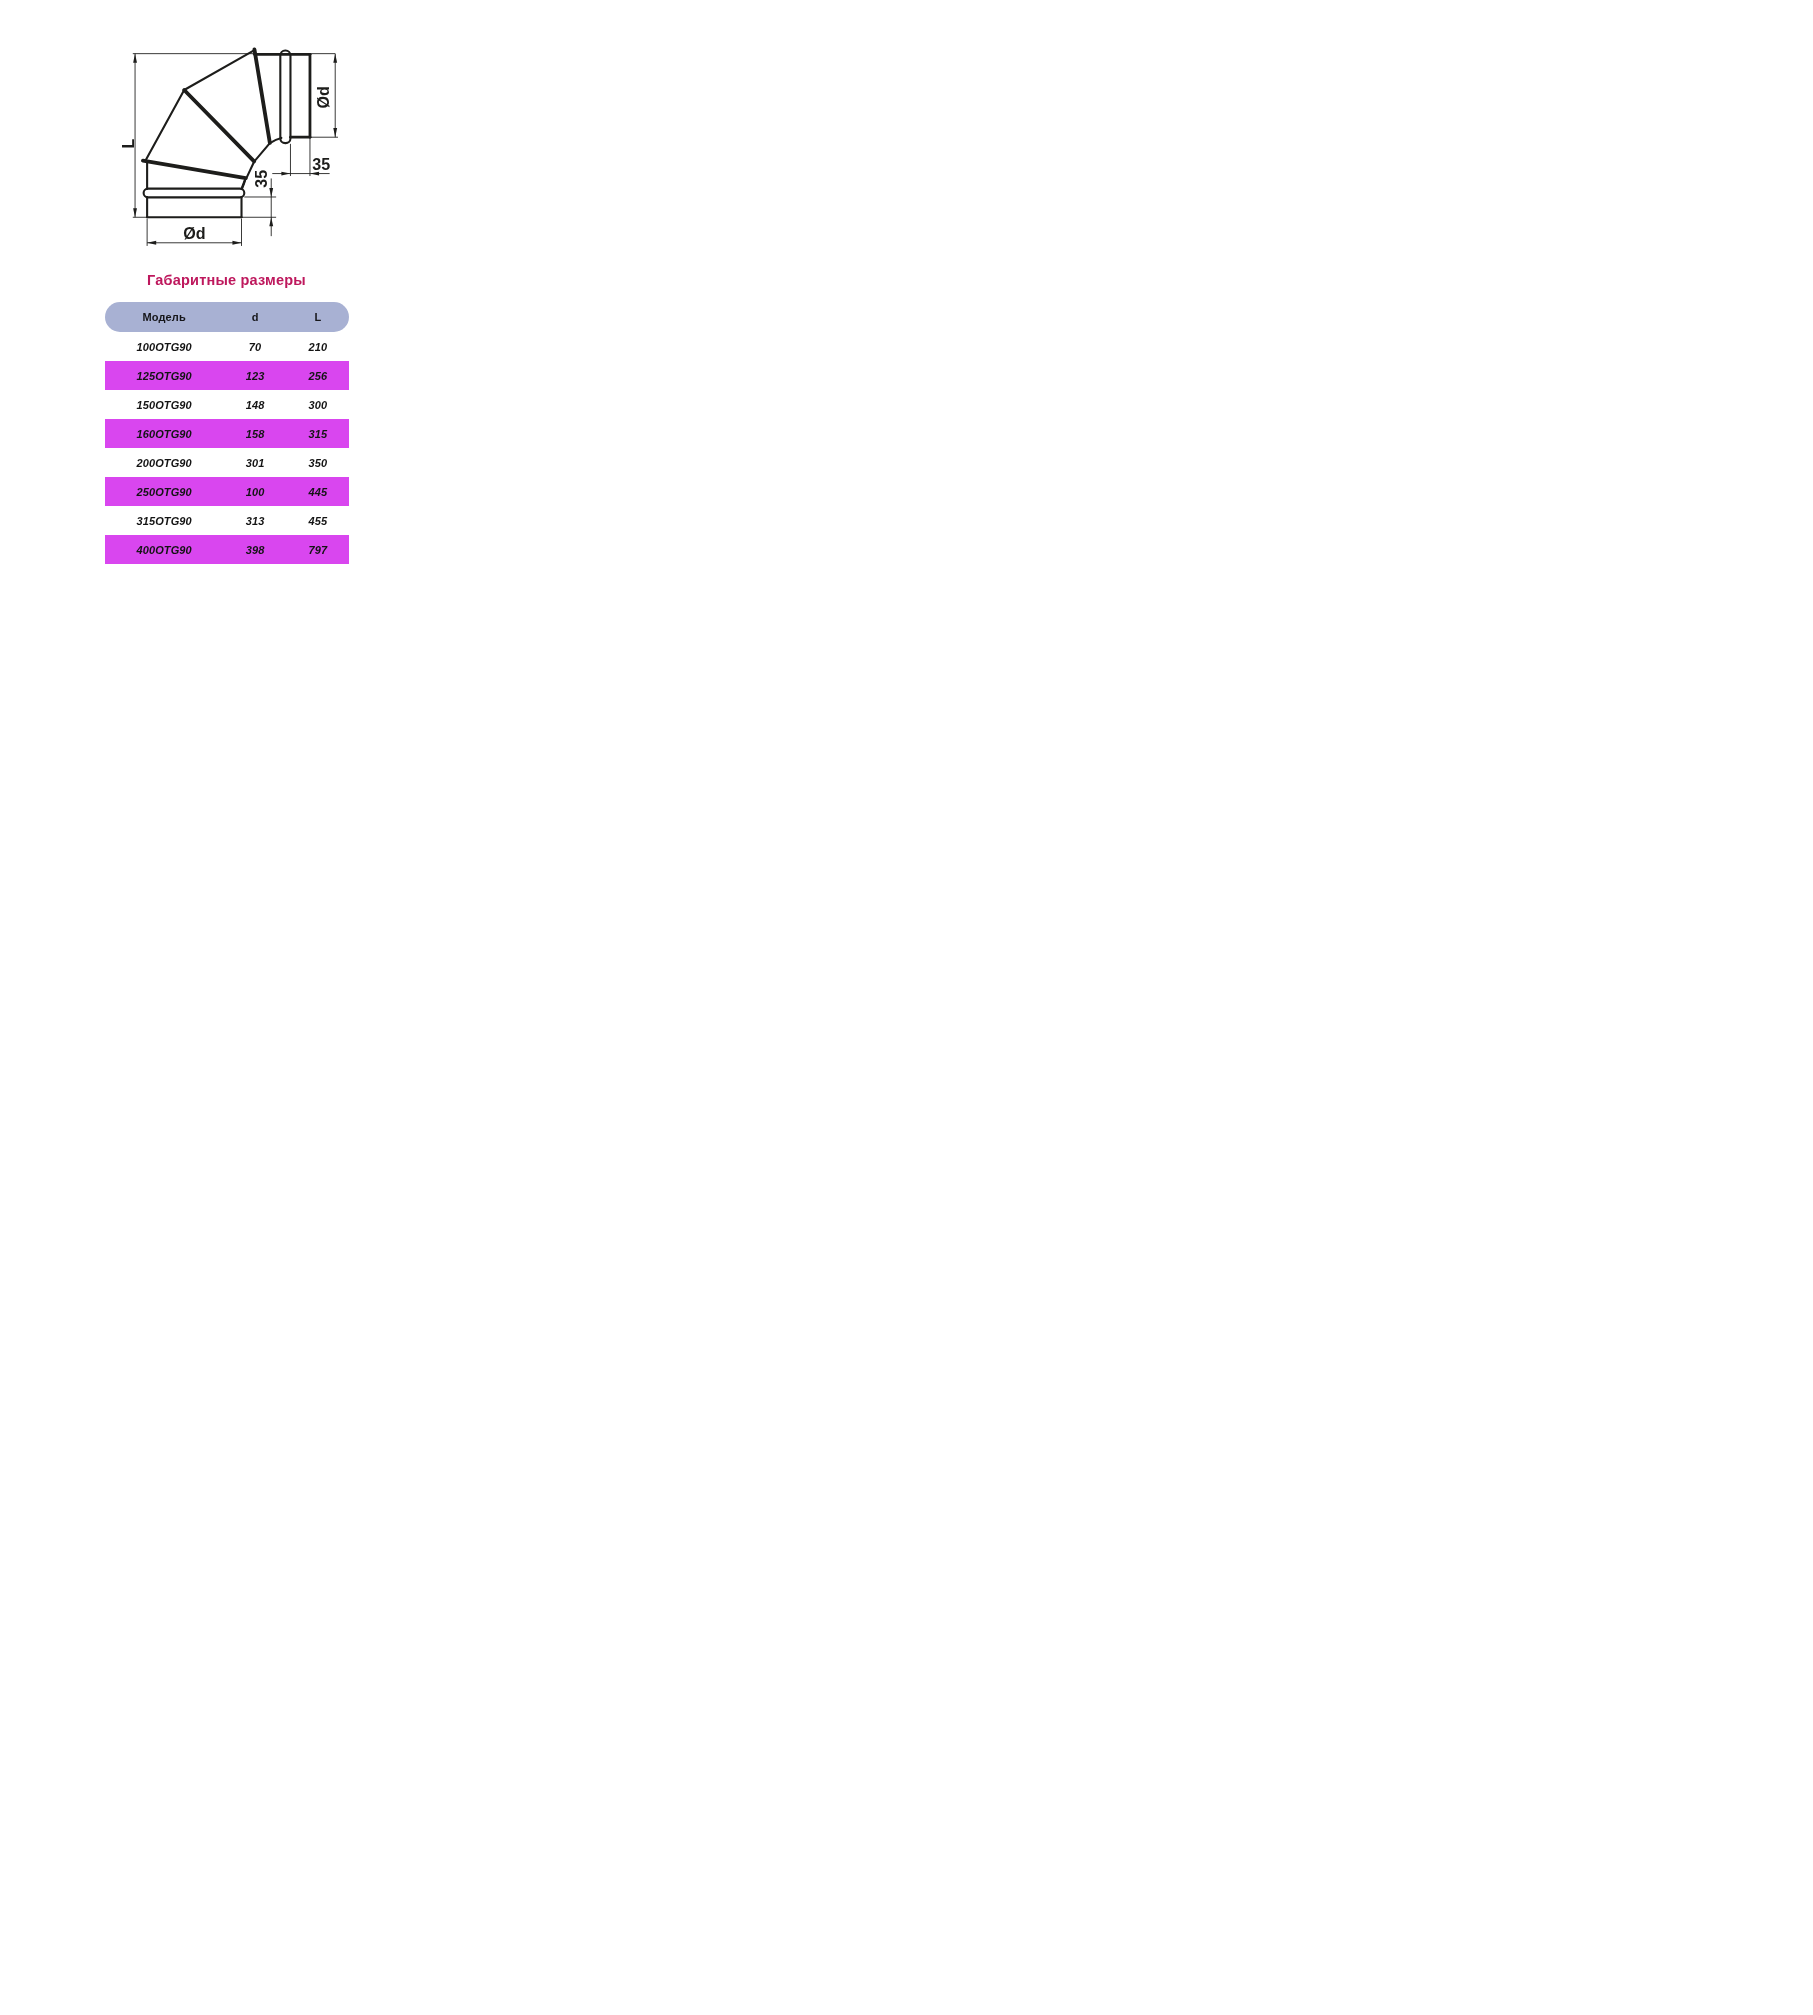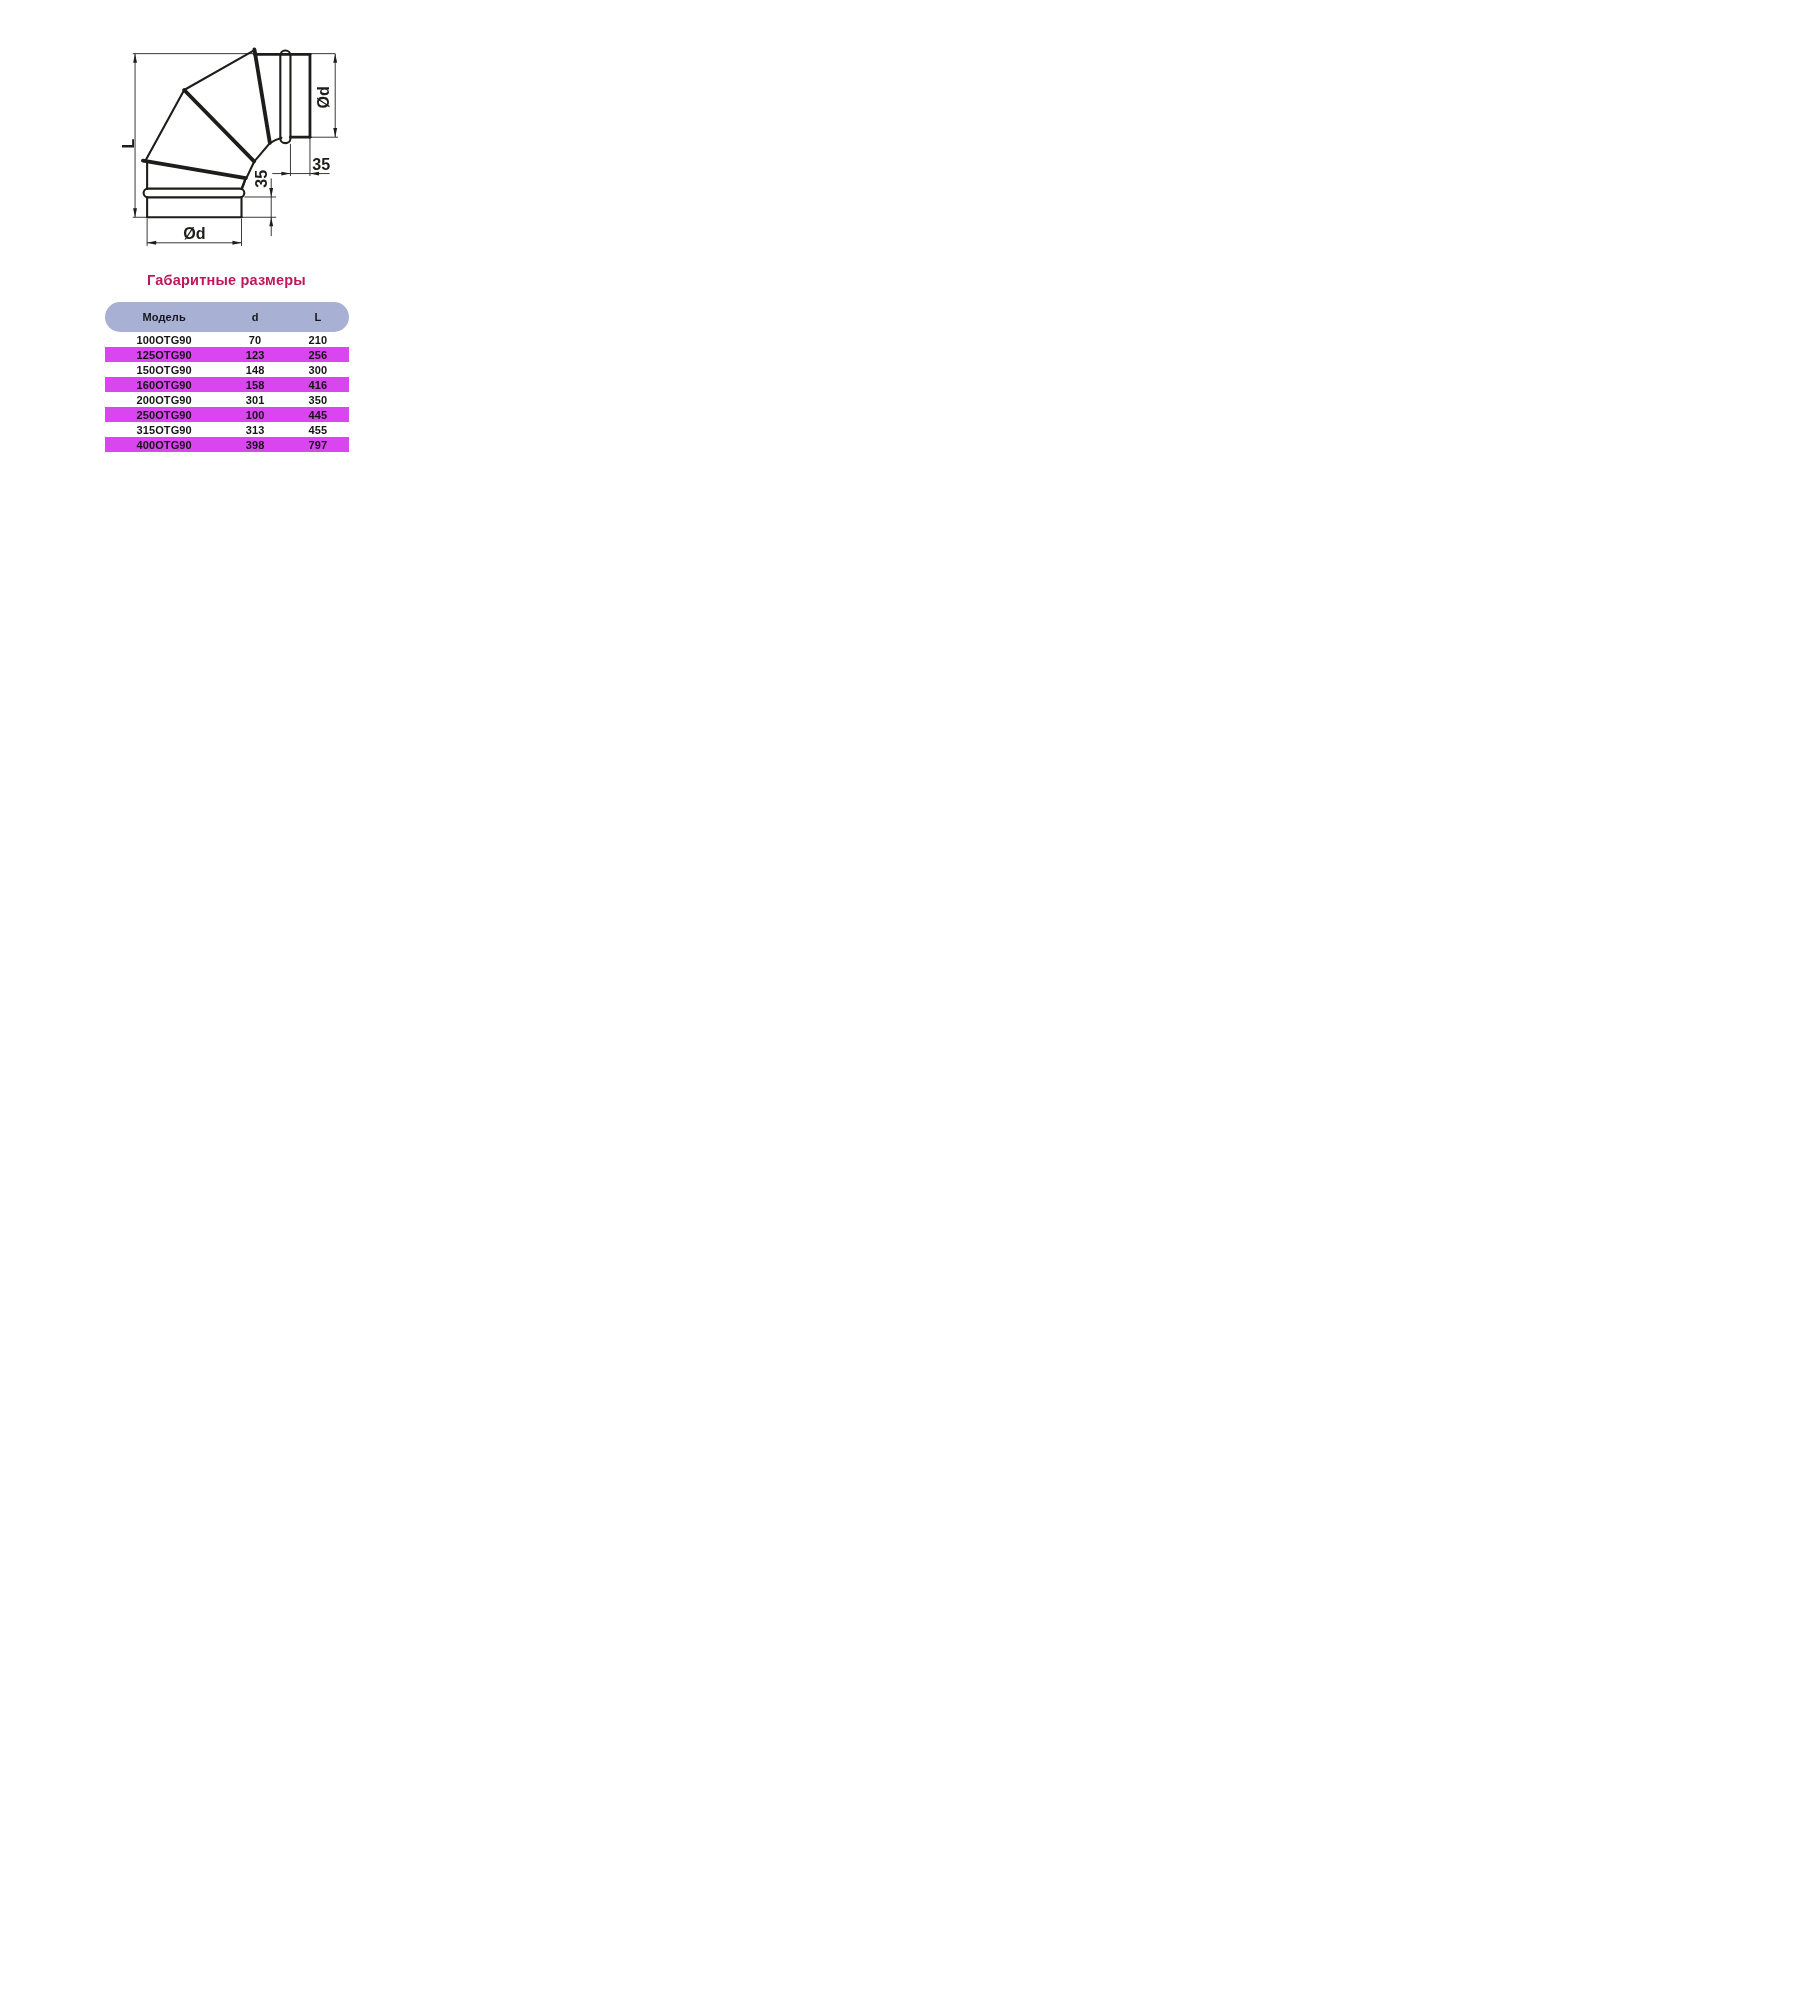--- a/index.html
+++ b/index.html
@@ -51,21 +51,21 @@
   .trow{
     display:grid;
     grid-template-columns:48.5% 26% 25.5%;
     width:100%;
   }
   .thead{
     height:30px;
     background:#a8b1d3;
     border-radius:15px;
   }
-  .tbody-row{height:15px;}
+  .tbody-row{height:29px;font-style:italic;}
   .row-striped{background:#d946ef;}
   .row-plain{background:#ffffff;}
   .cell{
     display:flex;
     align-items:center;
     justify-content:center;
     font-size:11px;
     font-weight:700;
     color:#141414;
     letter-spacing:0.1px;
@@ -170,21 +170,21 @@
       <div class="cell">256</div>
     </div>
     <div class="trow tbody-row row-plain">
       <div class="cell">150OTG90</div>
       <div class="cell">148</div>
       <div class="cell">300</div>
     </div>
     <div class="trow tbody-row row-striped">
       <div class="cell">160OTG90</div>
       <div class="cell">158</div>
-      <div class="cell">416</div>
+      <div class="cell">315</div>
     </div>
     <div class="trow tbody-row row-plain">
       <div class="cell">200OTG90</div>
       <div class="cell">301</div>
       <div class="cell">350</div>
     </div>
     <div class="trow tbody-row row-striped">
       <div class="cell">250OTG90</div>
       <div class="cell">100</div>
       <div class="cell">445</div>

